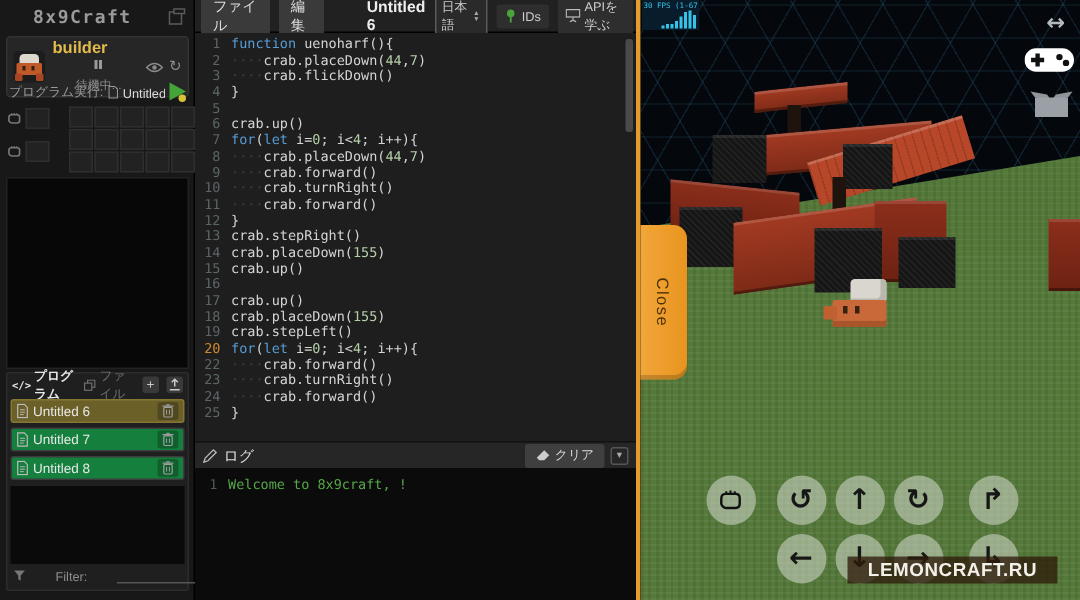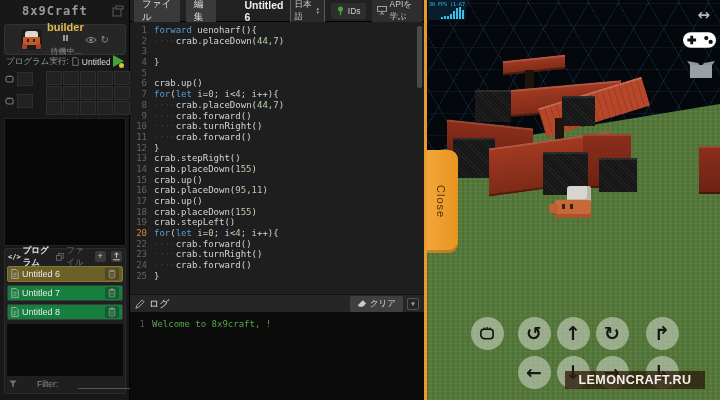--- a/index.html
+++ b/index.html
@@ -11,21 +11,21 @@
   #sidebar { position:absolute; left:0; top:0; width:130px; height:400px;
     background:#181818; border-right:1px solid #000; }
   #logo-bar { position:absolute; left:0; top:0; width:130px; height:22px;
     display:flex; align-items:center; padding:0 6px; }
   #logo-text { font-family:"DejaVu Sans Mono", monospace; font-weight:bold;
     font-size:12px; color:#9a9a9a; letter-spacing:1px; margin-left:16px; }
   .popout { margin-left:auto; width:12px; height:12px; position:relative; opacity:.6; }
 
   .card { position:absolute; left:4px; width:122px; background:#262626;
     border:1px solid #333; border-radius:3px; }
-  #builder-card { top:24px; height:31px; display:flex; align-items:center; padding:2px 16px; }
+  #builder-card { top:24px; height:41px; display:flex; align-items:center; padding:2px 4px; }
   #avatar { width:21px; height:21px; background:#1c1c1c; border-radius:3px;
     position:relative; flex:0 0 auto; }
   .av-shell { position:absolute; left:4px; top:2px; width:13px; height:7px;
     background:#ddd8cd; border-radius:3px 3px 0 0; }
   .av-body { position:absolute; left:2px; top:8px; width:17px; height:8px;
     background:#c05a2a; border-radius:1px; }
   .av-eye { position:absolute; top:10px; width:2px; height:3px; background:#34200e; }
   .av-claw { position:absolute; top:15px; width:5px; height:5px; background:#a84522; border-radius:1px; }
   #builder-info { margin-left:5px; flex:1; line-height:10px; }
   #builder-name { color:#e2bb4a; font-size:11px; font-weight:bold; }
@@ -402,36 +402,36 @@
             <rect x="0.5" y="0.5" width="11" height="6" fill="none" stroke="#bbb"></rect>
             <path d="M6 7 V9.5 M3.5 10.5 L6 9 L8.5 10.5" fill="none" stroke="#bbb"></path>
           </svg>
       </span>
       <span>APIを学ぶ</span>
     </span>
   </div>
 
   <div id="editor">
     <div id="code-lines">
-        <div class="code-line"><span class="gut">1</span><span class="src"><span class="kw">forward</span> uenoharf(){</span></div>
+        <div class="code-line"><span class="gut">1</span><span class="src"><span class="kw">function</span> uenoharf(){</span></div>
         <div class="code-line"><span class="gut">2</span><span class="src"><span class="ws">····</span>crab.placeDown(<span class="num">44</span>,<span class="num">7</span>)</span></div>
-        <div class="code-line"><span class="gut">3</span></div>
+        <div class="code-line"><span class="gut">3</span><span class="src"><span class="ws">····</span>crab.flickDown()</span></div>
         <div class="code-line"><span class="gut">4</span><span class="src">}</span></div>
         <div class="code-line"><span class="gut">5</span><span class="src"></span></div>
         <div class="code-line"><span class="gut">6</span><span class="src">crab.up()</span></div>
         <div class="code-line"><span class="gut">7</span><span class="src"><span class="kw">for</span>(<span class="kw">let</span> i=<span class="num">0</span>; i&lt;<span class="num">4</span>; i++){</span></div>
         <div class="code-line"><span class="gut">8</span><span class="src"><span class="ws">····</span>crab.placeDown(<span class="num">44</span>,<span class="num">7</span>)</span></div>
         <div class="code-line"><span class="gut">9</span><span class="src"><span class="ws">····</span>crab.forward()</span></div>
         <div class="code-line"><span class="gut">10</span><span class="src"><span class="ws">····</span>crab.turnRight()</span></div>
         <div class="code-line"><span class="gut">11</span><span class="src"><span class="ws">····</span>crab.forward()</span></div>
         <div class="code-line"><span class="gut">12</span><span class="src">}</span></div>
         <div class="code-line"><span class="gut">13</span><span class="src">crab.stepRight()</span></div>
         <div class="code-line"><span class="gut">14</span><span class="src">crab.placeDown(<span class="num">155</span>)</span></div>
         <div class="code-line"><span class="gut">15</span><span class="src">crab.up()</span></div>
-        <div class="code-line"><span class="gut">16</span><span class="src">crab.placeDown(<span class="num">95</span>,<span class="num">11</span>)</span></div>
+        <div class="code-line"><span class="gut">16</span></div>
         <div class="code-line"><span class="gut">17</span><span class="src">crab.up()</span></div>
         <div class="code-line"><span class="gut">18</span><span class="src">crab.placeDown(<span class="num">155</span>)</span></div>
         <div class="code-line"><span class="gut">19</span><span class="src">crab.stepLeft()</span></div>
         <div class="code-line"><span class="gut active">20</span><span class="src"><span class="kw">for</span>(<span class="kw">let</span> i=<span class="num">0</span>; i&lt;<span class="num">4</span>; i++){</span></div>
         <div class="code-line"><span class="gut">22</span><span class="src"><span class="ws">····</span>crab.forward()</span></div>
         <div class="code-line"><span class="gut">23</span><span class="src"><span class="ws">····</span>crab.turnRight()</span></div>
         <div class="code-line"><span class="gut">24</span><span class="src"><span class="ws">····</span>crab.forward()</span></div>
         <div class="code-line"><span class="gut">25</span><span class="src">}</span></div>
       </div>
     <div id="ed-scroll"></div>

